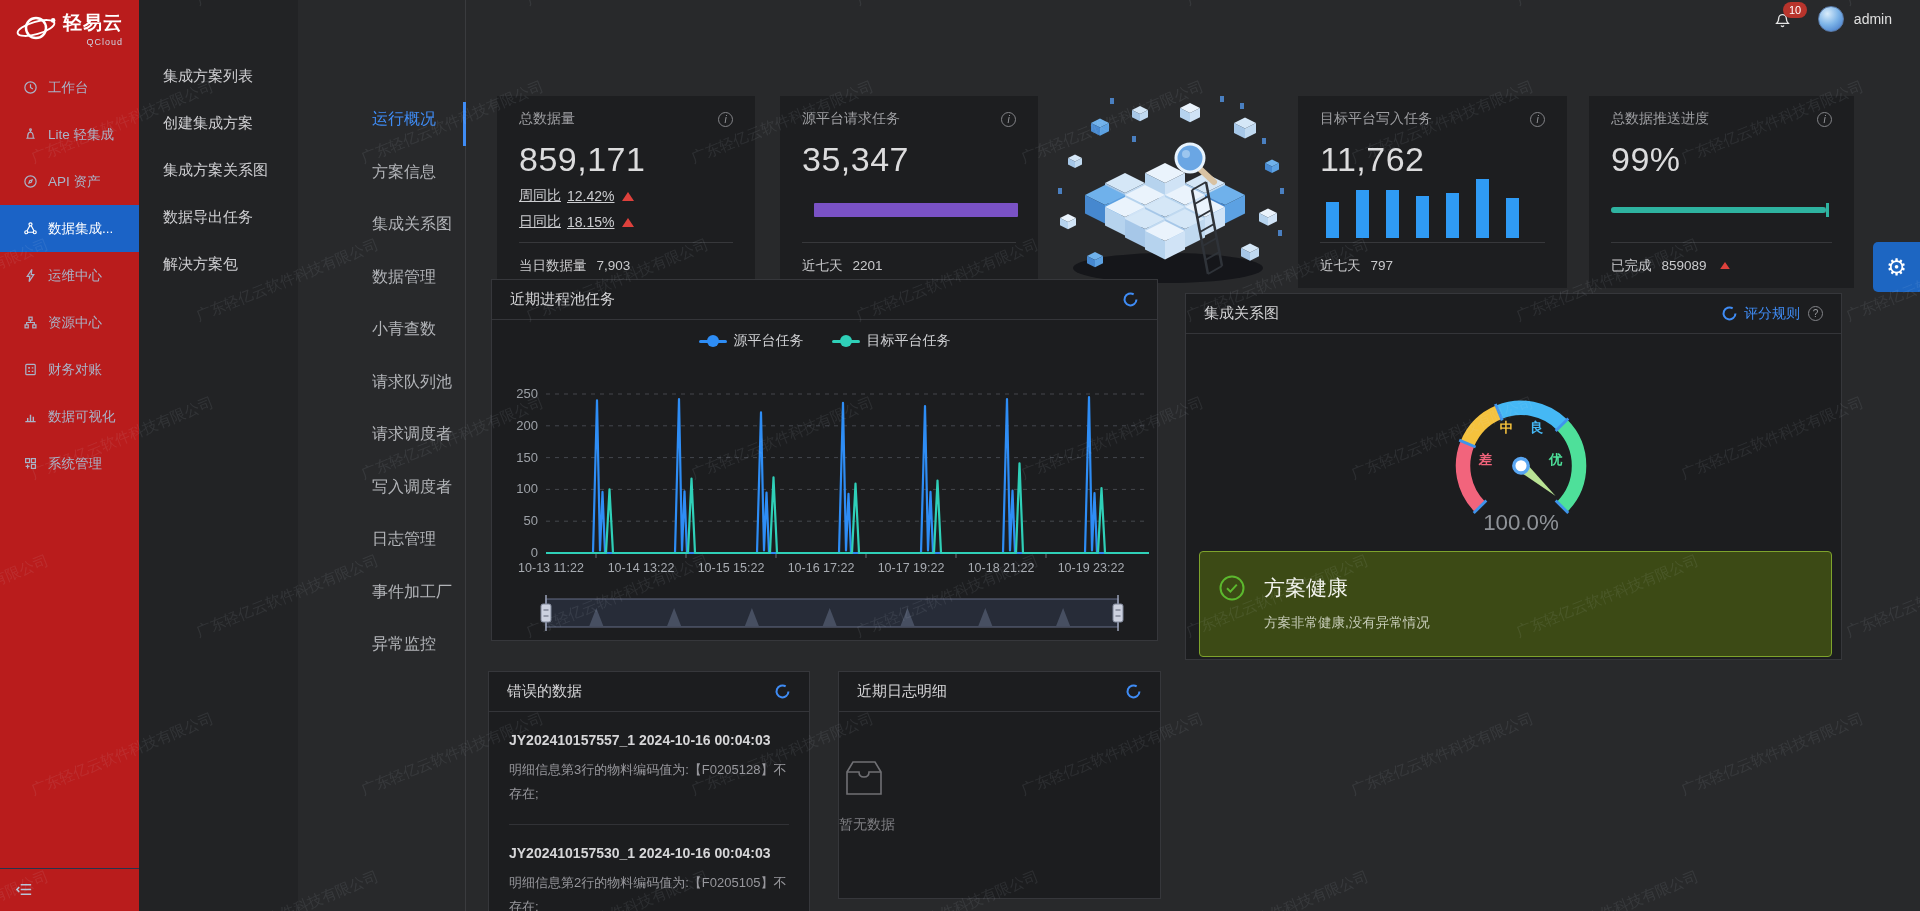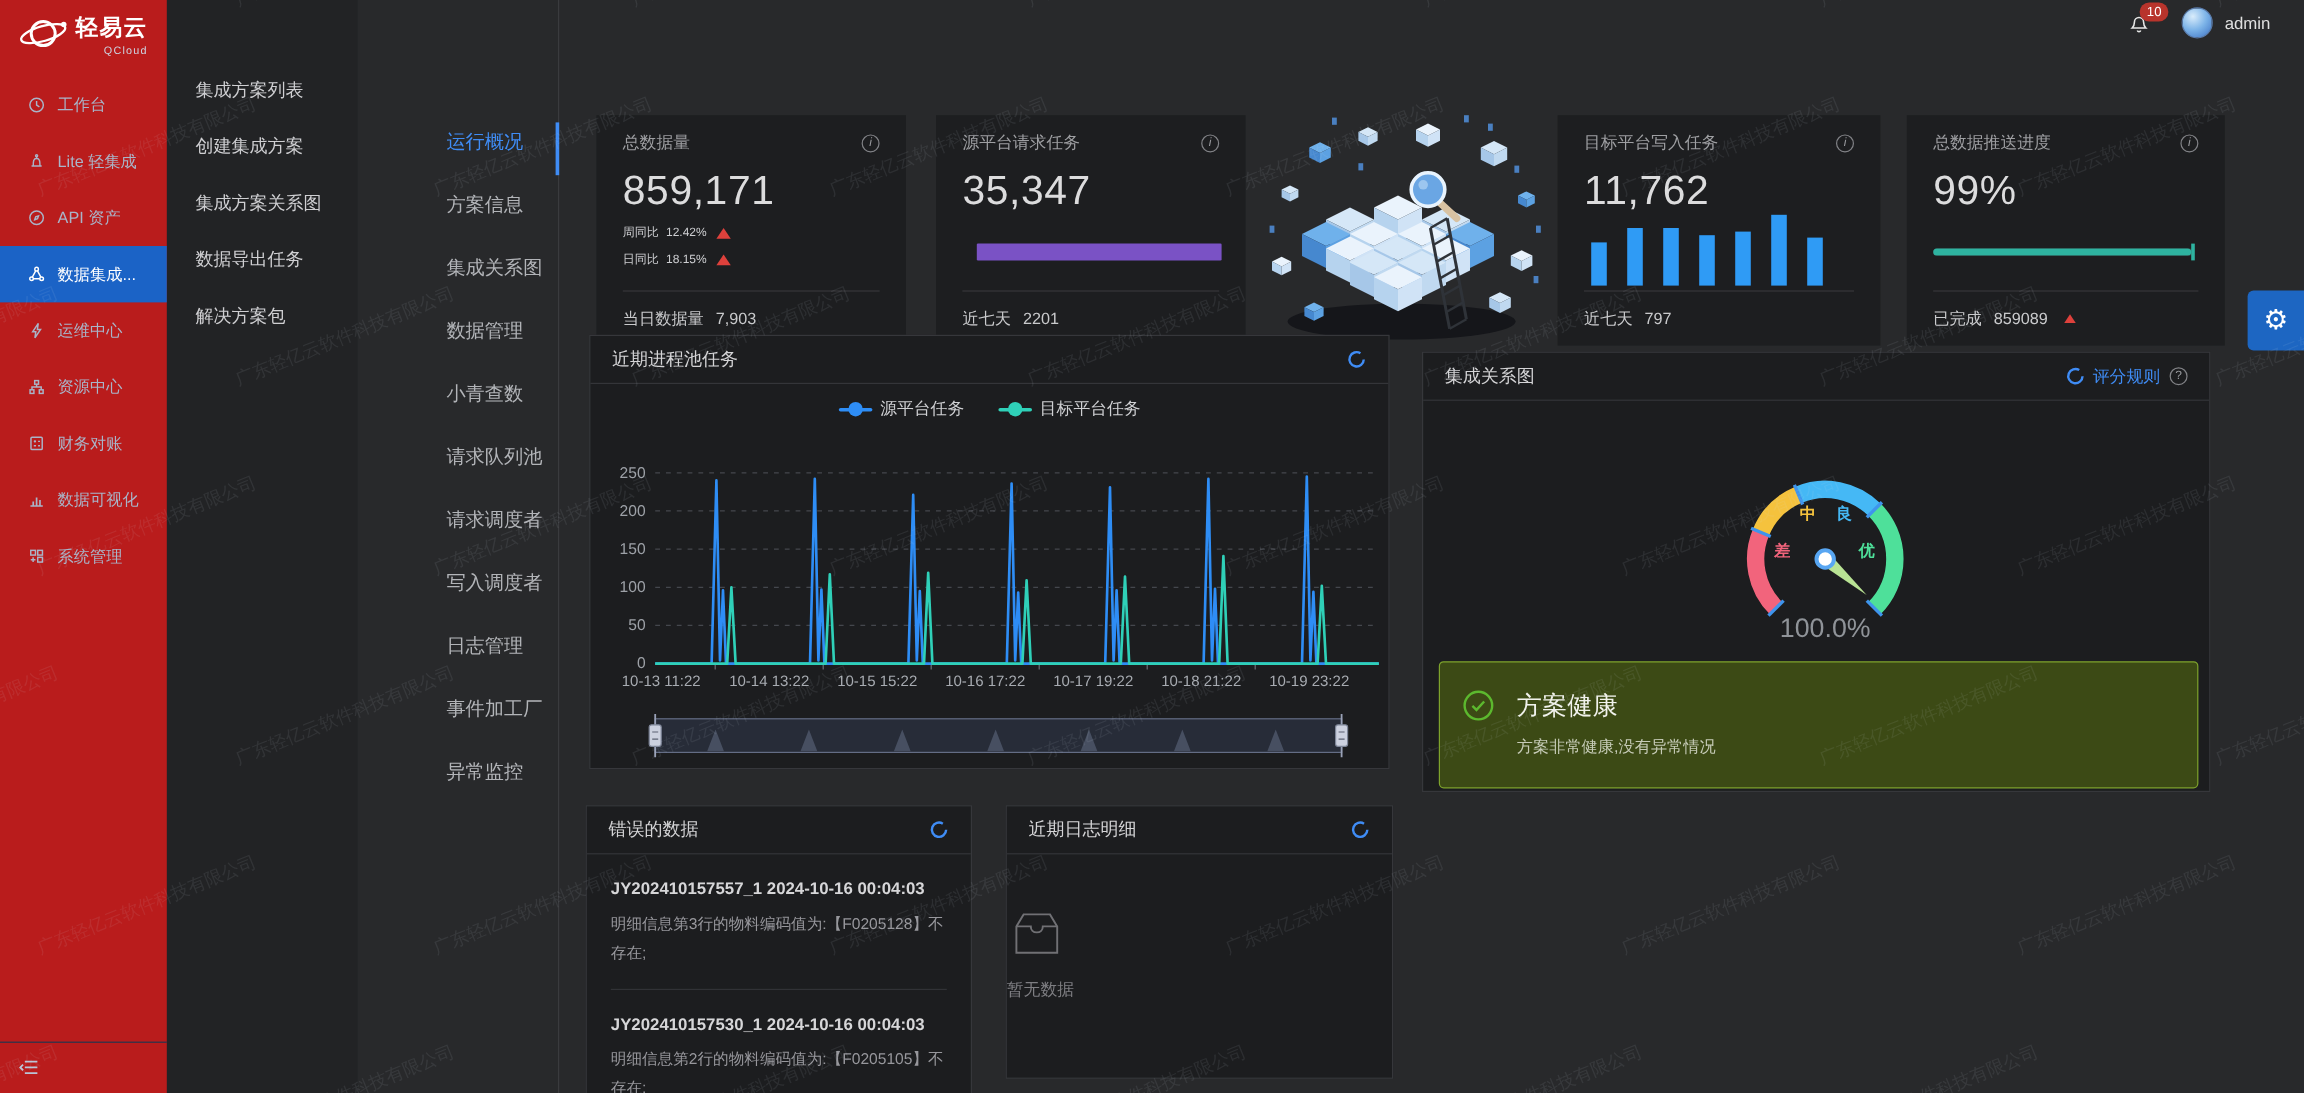--- a/index.html
+++ b/index.html
@@ -62,22 +62,22 @@
     display:flex; flex-direction:column; }
   .card-head { display:flex; justify-content:space-between; align-items:center;
     color:#9e9fa2; font-size:14px; }
   .icon-round { width:15px; height:15px; border:1px solid #828387; border-radius:50%;
     color:#9a9b9f; font-size:10px; display:inline-flex; align-items:center; justify-content:center; }
   .icon-round.info::before { content:"i"; font-style:italic; }
   .icon-round.q::before  { content:"?"; }
   .card-value { margin-top:12px; color:#dcdcdd; font-size:34px; font-weight:500;
     letter-spacing:.5px; }
   .card-mid { flex:1; position:relative; }
-  .trend-row { display:flex; align-items:center; gap:6px; color:#cdced1; font-size:10px;
-    margin-top:8px; }
+  .trend-row { display:flex; align-items:center; gap:6px; color:#cdced1; font-size:14px;
+    margin-top:8px;text-decoration:underline; }
   .tri-up { width:0; height:0; border-left:6px solid transparent; border-right:6px solid transparent;
     border-bottom:9px solid #de413c; margin-left:2px; }
   .pbar { position:absolute; left:12px; top:24px; width:204px; height:14px; border-radius:1px; }
   .mini-bars { position:absolute; left:6px; bottom:4px; height:60px; display:flex;
     align-items:flex-end; gap:17px; }
   .mini-bars i { width:13px; display:block; }
   .prog-track { position:absolute; left:0; right:4px; top:28px; height:6px; background:#36383c;
     border-radius:3px; }
   .prog-fill { position:absolute; left:0; top:0; height:6px; border-radius:3px; }
   .prog-cap { position:absolute; top:-4px; width:3px; height:14px; }

